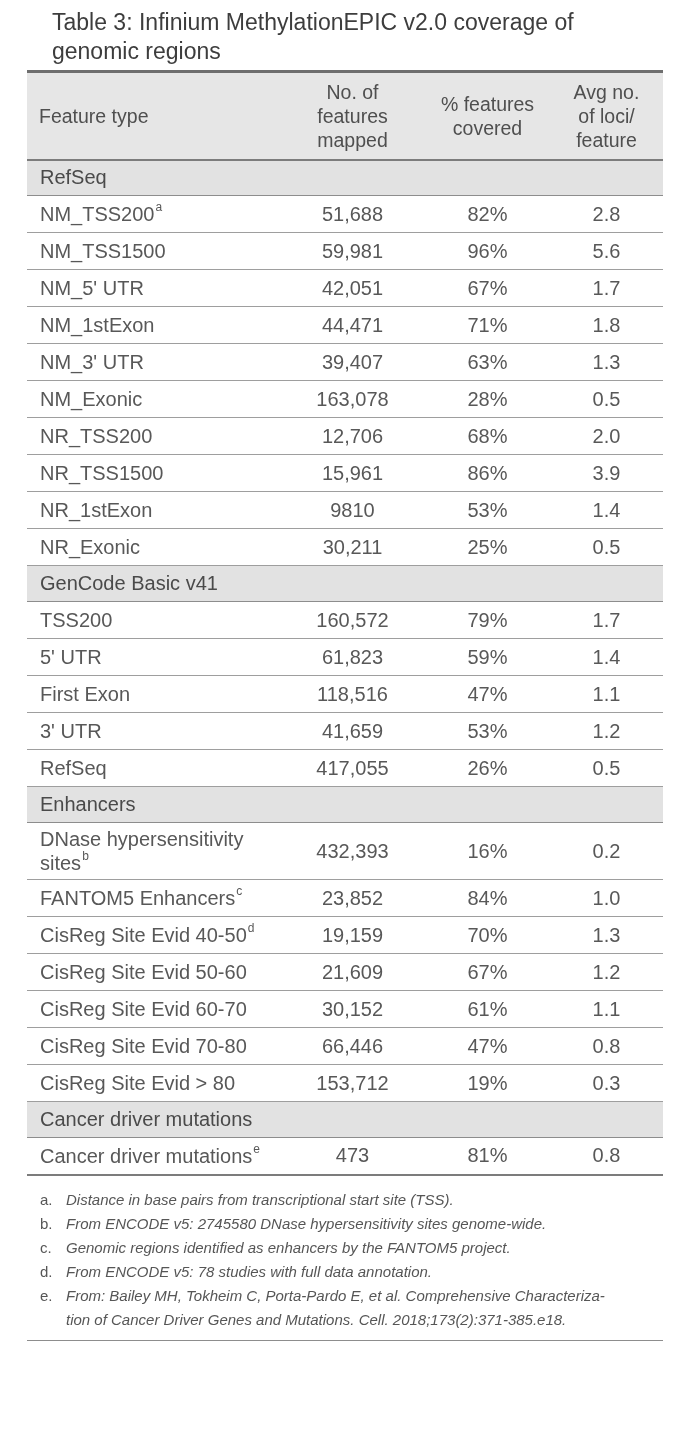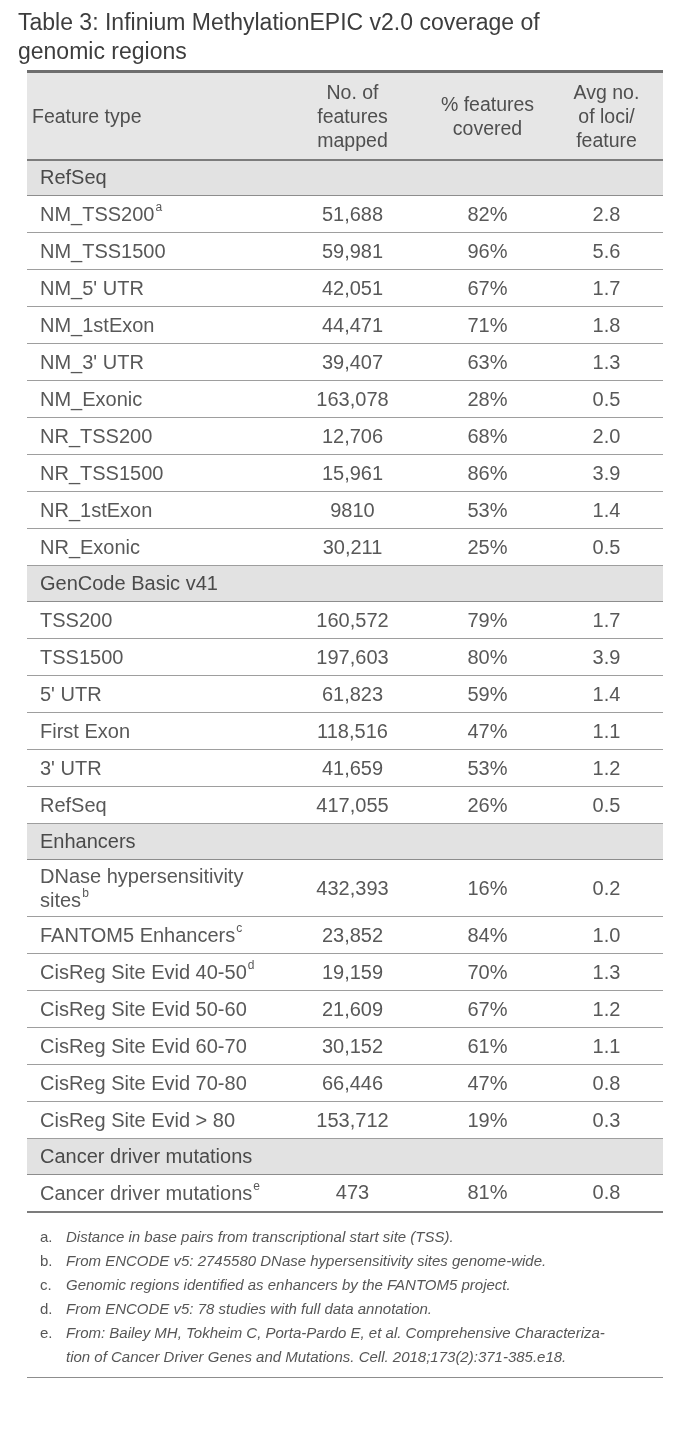--- a/index.html
+++ b/index.html
@@ -6,21 +6,21 @@
   html, body { margin: 0; padding: 0; background: #ffffff; }
   .page {
     width: 690px;
     height: 1429px;
     overflow: hidden;
     background: #ffffff;
     font-family: "Liberation Sans", sans-serif;
     color: #575757;
   }
   .title {
-    margin: 8px 30px 4px 18px;
+    margin: 8px 30px 4px 52px;
     max-width: 600px;
     font-size: 23px;
     line-height: 29px;
     font-weight: 400;
     color: #3d3d3d;
   }
   table.coverage {
     width: 636px;
     margin: 0 27px;
     border-collapse: collapse;
@@ -42,21 +42,21 @@
     font-size: 19.5px;
     line-height: 24px;
     color: #4f4f4f;
     vertical-align: middle;
     text-align: center;
     white-space: pre-line;
     padding: 0 4px;
   }
   thead th.feature-col {
     text-align: left;
-    padding-left: 5px;
+    padding-left: 12px;
   }
   tr.section-row {
     background: #e2e2e2;
     border-top: 1px solid #8d8d8d;
     border-bottom: 1px solid #8d8d8d;
   }
   tr.section-row td {
     height: 36px;
     font-size: 20px;
     color: #4a4a4a;
@@ -204,26 +204,20 @@
         <tr class="section-row">
           <td colspan="4">GenCode Basic v41</td>
         </tr>
         <tr class="data-row">
           <td class="feature">TSS200</td>
           <td>160,572</td>
           <td>79%</td>
           <td>1.7</td>
         </tr>
         <tr class="data-row">
-          <td class="feature">TSS1500</td>
-          <td>197,603</td>
-          <td>80%</td>
-          <td>3.9</td>
-        </tr>
-        <tr class="data-row">
           <td class="feature">5' UTR</td>
           <td>61,823</td>
           <td>59%</td>
           <td>1.4</td>
         </tr>
         <tr class="data-row">
           <td class="feature">First Exon</td>
           <td>118,516</td>
           <td>47%</td>
           <td>1.1</td>

